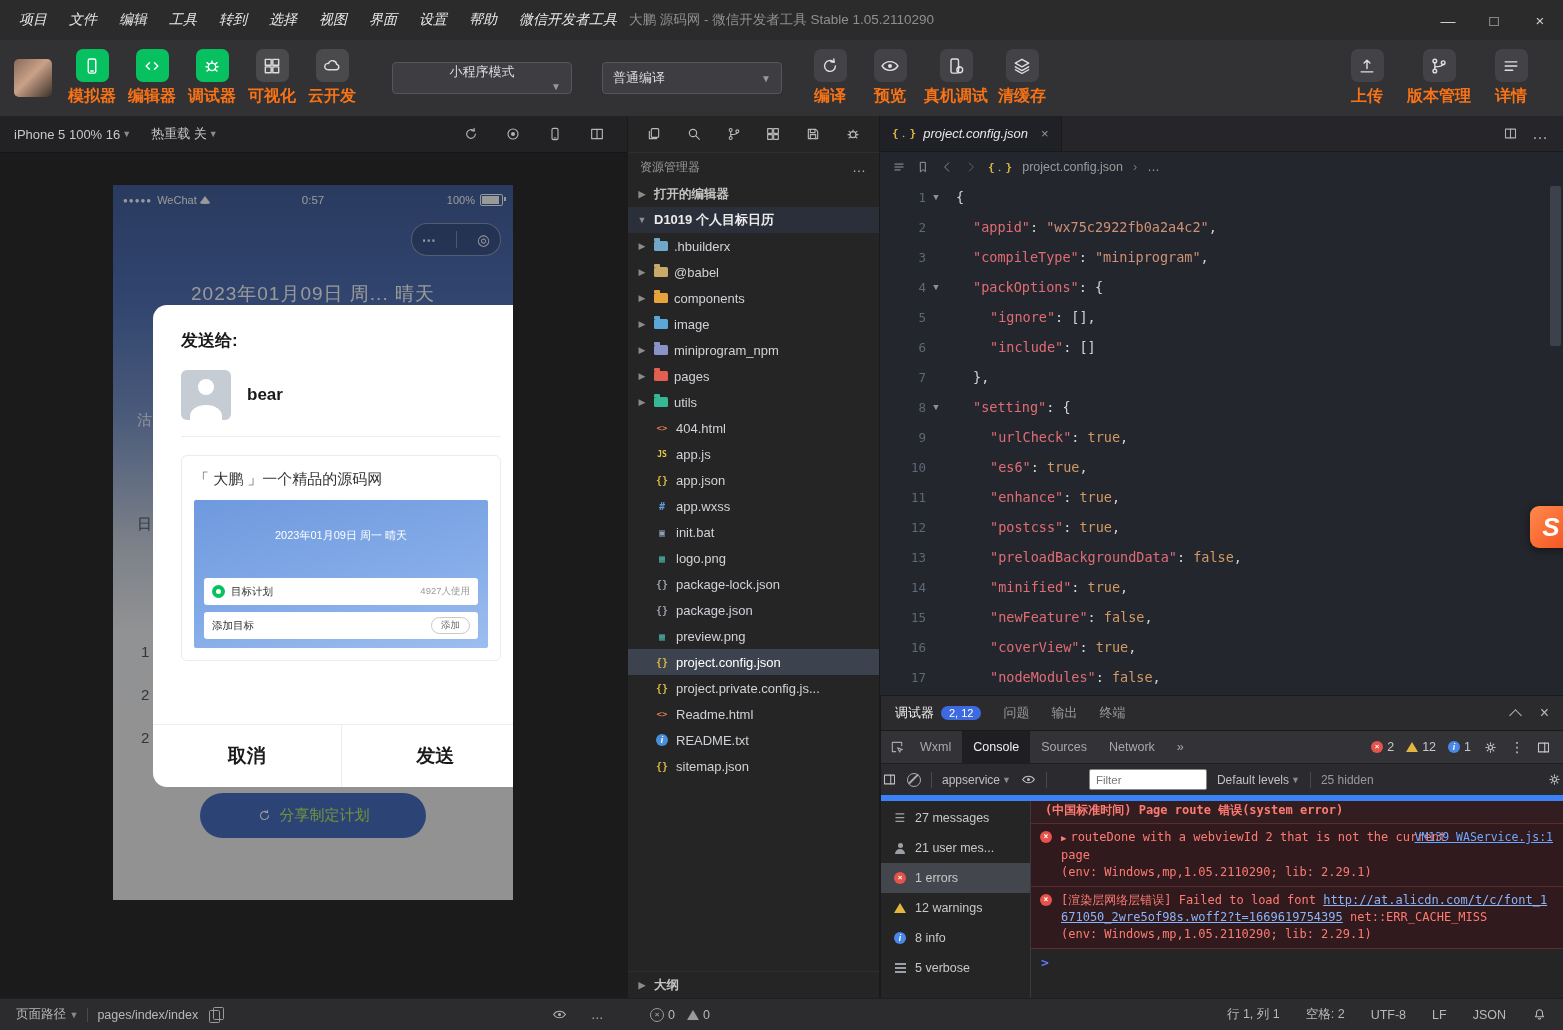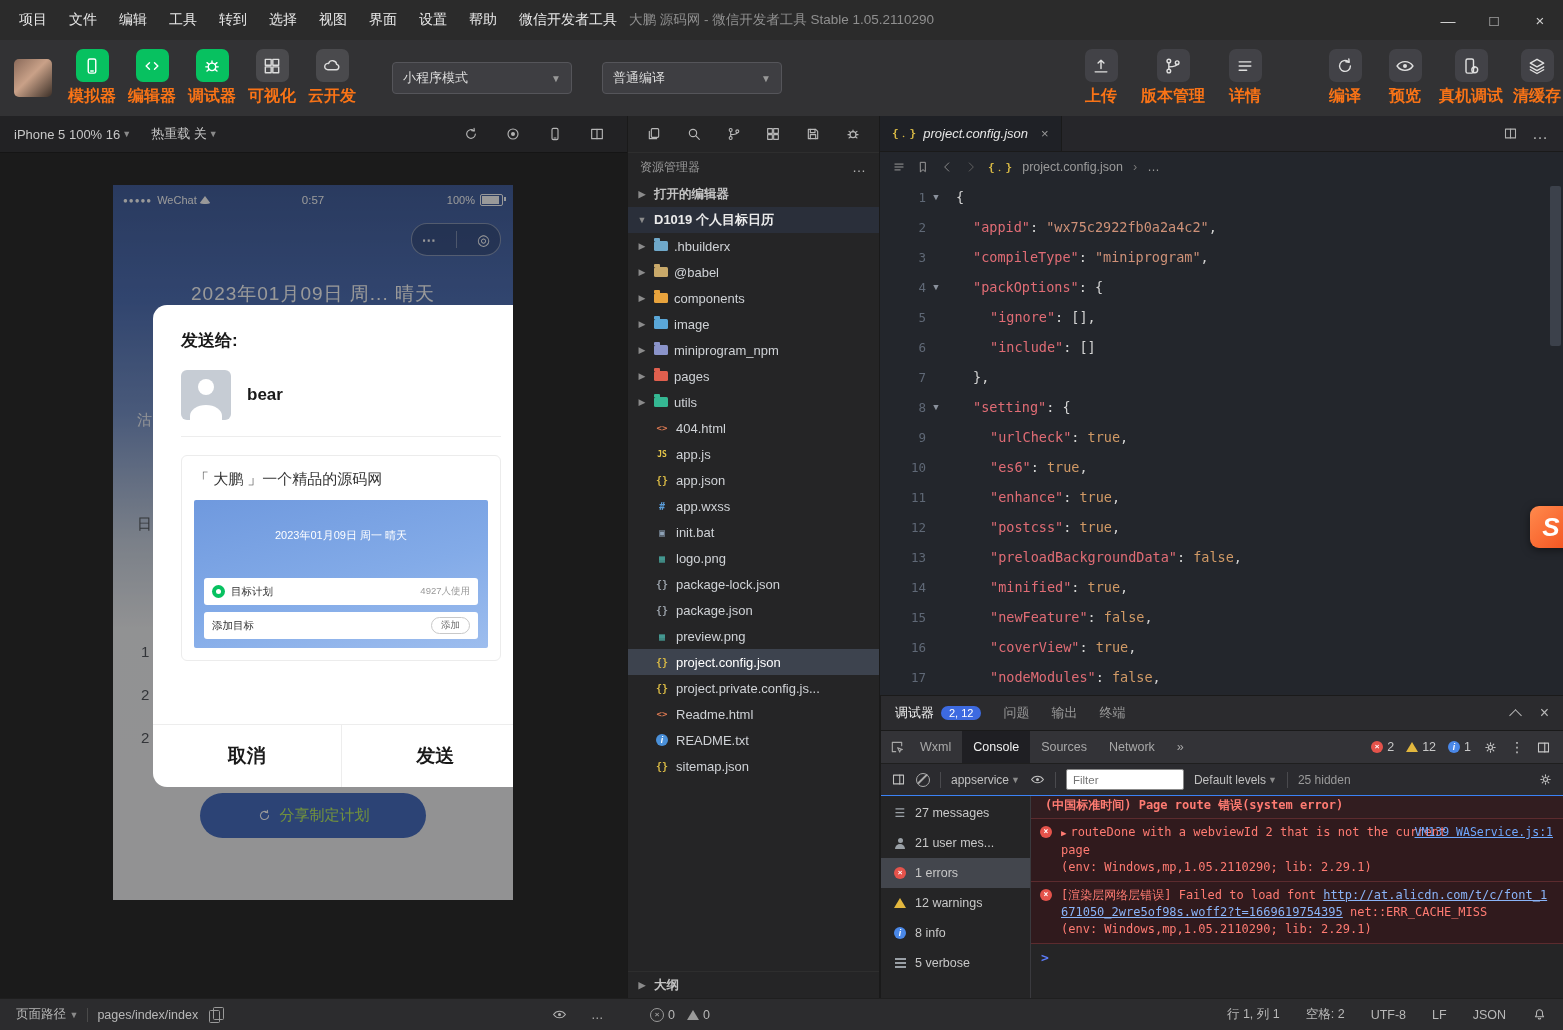--- a/index.html
+++ b/index.html
@@ -4,21 +4,21 @@
 <style>
   html,body{margin:0;padding:0;background:#111;}
   .app{position:relative;width:1563px;height:1030px;background:#1d1d1d;font-family:"Liberation Sans",sans-serif;overflow:hidden;user-select:none;}
   [data-icon]{display:inline-flex;align-items:center;justify-content:center;}
   [data-icon] svg{width:100%;height:100%;}
   .i14{width:14px;height:14px;}.i15{width:15px;height:15px;}.i16{width:16px;height:16px;}
 
   
   .titlebar{position:absolute;left:0;top:0;right:0;height:40px;background:#2b2b2b;display:flex;align-items:center;}
   .menubar{display:flex;gap:4px;padding-left:10px;z-index:2;}
-  .menu-item{color:#e8e8e8;font-size:14px;padding:4px 9px;border-radius:3px;cursor:pointer;white-space:nowrap;}
+  .menu-item{color:#e8e8e8;font-size:14px;padding:4px 9px;border-radius:3px;cursor:pointer;white-space:nowrap;font-style:italic;}
   .win-title{position:absolute;left:0;right:0;text-align:center;color:#8f8f8f;font-size:13.5px;}
   .win-controls{margin-left:auto;display:flex;z-index:2;}
   .win-btn{width:46px;height:40px;display:flex;align-items:center;justify-content:center;color:#d0d0d0;font-size:15px;cursor:pointer;}
 
   
   .toolbar{position:absolute;left:0;top:40px;right:0;height:76px;background:#323234;border-bottom:1px solid #1a1a1a;display:flex;align-items:center;padding:0 0 0 14px;}
   .avatar{width:38px;height:38px;border-radius:5px;background:linear-gradient(135deg,#8a6a5a 0%,#c9a188 45%,#3c3028 100%);flex:none;margin-right:14px;cursor:pointer;}
   .tool-group{display:flex;gap:8px;}
   .tool{display:flex;flex-direction:column;align-items:center;gap:4px;min-width:52px;cursor:pointer;}
   .tool-ic{width:33px;height:33px;border-radius:7px;display:flex;align-items:center;justify-content:center;color:#fff;}
@@ -128,25 +128,25 @@
   .dbg-tab.active{color:#f0f0f0;}
   .badge{background:#3d6ae0;color:#fff;font-size:11px;border-radius:9px;padding:1px 8px;margin-left:7px;}
   .dbg-head-actions{margin-left:auto;display:flex;gap:20px;align-items:center;color:#b8b8b8;}
   .chev-up{width:8px;height:8px;border-left:1.7px solid #b8b8b8;border-top:1.7px solid #b8b8b8;transform:rotate(45deg);margin-top:4px;cursor:pointer;}
   .dbg-close{font-size:16px;cursor:pointer;}
   .dt-bar{height:32px;display:flex;align-items:center;background:#333337;border-bottom:1px solid #1f1f1f;font-size:12.5px;color:#a8a8a8;padding-left:8px;}
   .dt-tab{padding:0 11px;height:32px;display:flex;align-items:center;cursor:pointer;}
   .dt-tab.active{background:#1f1f23;color:#f0f0f0;}
   .dt-counts{margin-left:auto;display:flex;align-items:center;gap:12px;padding-right:12px;color:#c8c8c8;}
   .cgrp{display:flex;align-items:center;gap:4px;cursor:pointer;}
-  .con-bar{height:31px;display:flex;align-items:center;gap:10px;padding:0 10px;background:#2b2b2f;border-bottom:1px solid #3b82f6;font-size:12px;color:#c0c0c0;}
+  .con-bar{height:31px;display:flex;align-items:center;gap:10px;padding:0 1px;background:#2b2b2f;border-bottom:6px solid #3b82f6;font-size:12px;color:#c0c0c0;}
   .vdiv{width:1px;height:16px;background:#4a4a4e;}
   .clear-ic{width:12px;height:12px;border:1.6px solid #aaa;border-radius:50%;position:relative;cursor:pointer;}
   .clear-ic::after{content:'';position:absolute;left:-1px;top:4.5px;width:13px;height:1.6px;background:#aaa;transform:rotate(-45deg);}
-  .filter-input{width:104px;height:19px;background:#fff;border:1px solid #888;border-radius:2px;font-size:11.5px;padding:0 6px;color:#333;font-family:"Liberation Sans",sans-serif;}
+  .filter-input{width:104px;height:19px;background:#fff;border:1px solid #888;border-radius:2px;font-size:11.5px;padding:0 6px;color:#333;font-family:"Liberation Sans",sans-serif;margin-left:32px;}
   .con-body{display:flex;height:calc(100% - 97px);}
   .con-side{width:150px;border-right:1px solid #3a3a3e;padding-top:2px;box-sizing:border-box;flex:none;}
   .cs-row{height:30px;display:flex;align-items:center;gap:8px;padding:0 12px;font-size:12.5px;color:#c8c8c8;cursor:pointer;}
   .cs-row.sel{background:#43464d;}
   .cs-ic{width:14px;display:flex;justify-content:center;flex:none;color:#9aa0a6;font-size:12px;}
   .con-msgs{flex:1;font-family:"DejaVu Sans Mono",monospace;font-size:12px;overflow:hidden;}
   .cm-plain{color:#ff7b72;font-weight:bold;padding:1px 10px 4px 14px;border-bottom:1px solid #5c2b2e;background:#321d20;white-space:nowrap;overflow:hidden;height:17px;}
   .cm-err{position:relative;background:#301a1d;border-bottom:1px solid #5c2b2e;color:#ff7b72;padding:5px 110px 5px 30px;line-height:17px;}
   .cm-err.nosrc{padding-right:12px;}
   .eic{position:absolute;left:9px;top:7px;}
@@ -249,28 +249,68 @@
         </div>
         <div class="tool">
           <span class="tool-ic off" data-icon="cloud-icon">
             <svg viewBox="0 0 24 24">
               <path d="M7.3 16.5a3.8 3.8 0 1 1 .6-7.5A5 5 0 0 1 17.6 10a3.3 3.3 0 0 1-.4 6.5z" stroke="currentColor" fill="none" stroke-width="1.7" stroke-linecap="round" stroke-linejoin="round"></path>
             </svg>
           </span>
           <span class="tool-label">云开发</span>
         </div>
       </div>
-    <div class="tb-select" id="modeSelect" style="margin-left:34px;">
+    <div class="tb-select" id="modeSelect" style="margin-left:34px;flex-direction:column;">
       <span>小程序模式</span>
       <span class="caret">▼</span>
     </div>
     <div class="tb-select" id="compileSelect" style="margin-left:30px;">
       <span>普通编译</span>
       <span class="caret">▼</span>
     </div>
+    <div class="tool-group" id="toolActions" style="margin-left:22px;">
+        <div class="tool act">
+          <span class="tool-ic " data-icon="compile-icon">
+            <svg viewBox="0 0 24 24">
+              <path d="M18.5 12a6.5 6.5 0 1 1-2.3-5" stroke="currentColor" fill="none" stroke-width="1.7" stroke-linecap="round" stroke-linejoin="round"></path>
+              <path d="M16.6 3.6l.4 3.9-3.9-.6" stroke="currentColor" fill="none" stroke-width="1.7" stroke-linecap="round" stroke-linejoin="round"></path>
+            </svg>
+          </span>
+          <span class="tool-label">编译</span>
+        </div>
+        <div class="tool act">
+          <span class="tool-ic " data-icon="preview-icon">
+            <svg viewBox="0 0 24 24">
+              <path d="M2.5 12S6 6.8 12 6.8 21.5 12 21.5 12 18 17.2 12 17.2 2.5 12 2.5 12z" stroke="currentColor" fill="none" stroke-width="1.7" stroke-linecap="round" stroke-linejoin="round"></path>
+              <circle cx="12" cy="12" r="2.4" fill="currentColor"></circle>
+            </svg>
+          </span>
+          <span class="tool-label">预览</span>
+        </div>
+        <div class="tool act">
+          <span class="tool-ic " data-icon="remote-debug-icon">
+            <svg viewBox="0 0 24 24">
+              <rect x="6" y="3.5" width="9" height="17" rx="2" stroke="currentColor" fill="none" stroke-width="1.7" stroke-linecap="round" stroke-linejoin="round"></rect>
+              <circle cx="16.5" cy="16.5" r="3.5" stroke="currentColor" fill="none" stroke-width="1.7" stroke-linecap="round" stroke-linejoin="round"></circle>
+              <path d="M16.5 14.2v-1.5" stroke="currentColor" fill="none" stroke-width="1.7" stroke-linecap="round" stroke-linejoin="round"></path>
+            </svg>
+          </span>
+          <span class="tool-label">真机调试</span>
+        </div>
+        <div class="tool act">
+          <span class="tool-ic " data-icon="clear-cache-icon">
+            <svg viewBox="0 0 24 24">
+              <path d="M12 4l8 4.5-8 4.5-8-4.5z" stroke="currentColor" fill="none" stroke-width="1.7" stroke-linecap="round" stroke-linejoin="round"></path>
+              <path d="M4 13l8 4.5 8-4.5" stroke="currentColor" fill="none" stroke-width="1.7" stroke-linecap="round" stroke-linejoin="round"></path>
+              <path d="M4 16.5L12 21l8-4.5" stroke="currentColor" fill="none" stroke-width="1.7" stroke-linecap="round" stroke-linejoin="round"></path>
+            </svg>
+          </span>
+          <span class="tool-label">清缓存</span>
+        </div>
+      </div>
     <div class="tool-group tb-right" id="toolRight">
         <div class="tool act">
           <span class="tool-ic " data-icon="upload-icon">
             <svg viewBox="0 0 24 24">
               <path d="M12 15V5M8.5 8.5L12 5l3.5 3.5" stroke="currentColor" fill="none" stroke-width="1.7" stroke-linecap="round" stroke-linejoin="round"></path>
               <path d="M5 19h14" stroke="currentColor" fill="none" stroke-width="1.7" stroke-linecap="round" stroke-linejoin="round"></path>
             </svg>
           </span>
           <span class="tool-label">上传</span>
         </div>
@@ -285,60 +325,20 @@
           </span>
           <span class="tool-label">版本管理</span>
         </div>
         <div class="tool act">
           <span class="tool-ic " data-icon="details-icon">
             <svg viewBox="0 0 24 24">
               <path d="M5 7h14M5 12h14M5 17h9" stroke="currentColor" fill="none" stroke-width="1.7" stroke-linecap="round" stroke-linejoin="round"></path>
             </svg>
           </span>
           <span class="tool-label">详情</span>
-        </div>
-      </div>
-    <div class="tool-group" id="toolActions" style="margin-left:22px;">
-        <div class="tool act">
-          <span class="tool-ic " data-icon="compile-icon">
-            <svg viewBox="0 0 24 24">
-              <path d="M18.5 12a6.5 6.5 0 1 1-2.3-5" stroke="currentColor" fill="none" stroke-width="1.7" stroke-linecap="round" stroke-linejoin="round"></path>
-              <path d="M16.6 3.6l.4 3.9-3.9-.6" stroke="currentColor" fill="none" stroke-width="1.7" stroke-linecap="round" stroke-linejoin="round"></path>
-            </svg>
-          </span>
-          <span class="tool-label">编译</span>
-        </div>
-        <div class="tool act">
-          <span class="tool-ic " data-icon="preview-icon">
-            <svg viewBox="0 0 24 24">
-              <path d="M2.5 12S6 6.8 12 6.8 21.5 12 21.5 12 18 17.2 12 17.2 2.5 12 2.5 12z" stroke="currentColor" fill="none" stroke-width="1.7" stroke-linecap="round" stroke-linejoin="round"></path>
-              <circle cx="12" cy="12" r="2.4" fill="currentColor"></circle>
-            </svg>
-          </span>
-          <span class="tool-label">预览</span>
-        </div>
-        <div class="tool act">
-          <span class="tool-ic " data-icon="remote-debug-icon">
-            <svg viewBox="0 0 24 24">
-              <rect x="6" y="3.5" width="9" height="17" rx="2" stroke="currentColor" fill="none" stroke-width="1.7" stroke-linecap="round" stroke-linejoin="round"></rect>
-              <circle cx="16.5" cy="16.5" r="3.5" stroke="currentColor" fill="none" stroke-width="1.7" stroke-linecap="round" stroke-linejoin="round"></circle>
-              <path d="M16.5 14.2v-1.5" stroke="currentColor" fill="none" stroke-width="1.7" stroke-linecap="round" stroke-linejoin="round"></path>
-            </svg>
-          </span>
-          <span class="tool-label">真机调试</span>
-        </div>
-        <div class="tool act">
-          <span class="tool-ic " data-icon="clear-cache-icon">
-            <svg viewBox="0 0 24 24">
-              <path d="M12 4l8 4.5-8 4.5-8-4.5z" stroke="currentColor" fill="none" stroke-width="1.7" stroke-linecap="round" stroke-linejoin="round"></path>
-              <path d="M4 13l8 4.5 8-4.5" stroke="currentColor" fill="none" stroke-width="1.7" stroke-linecap="round" stroke-linejoin="round"></path>
-              <path d="M4 16.5L12 21l8-4.5" stroke="currentColor" fill="none" stroke-width="1.7" stroke-linecap="round" stroke-linejoin="round"></path>
-            </svg>
-          </span>
-          <span class="tool-label">清缓存</span>
         </div>
       </div>
   </div>
 
   <div class="simulator">
     <div class="sim-bar">
       <span class="sim-sel">
         <span>iPhone 5 100% 16</span>
         <span class="caret">▼</span>
       </span>

